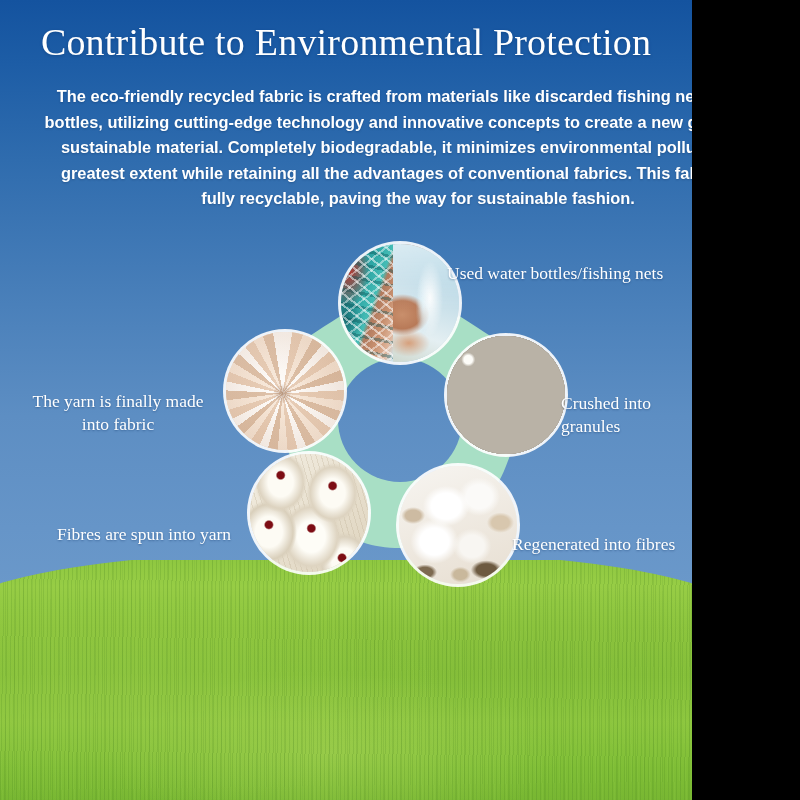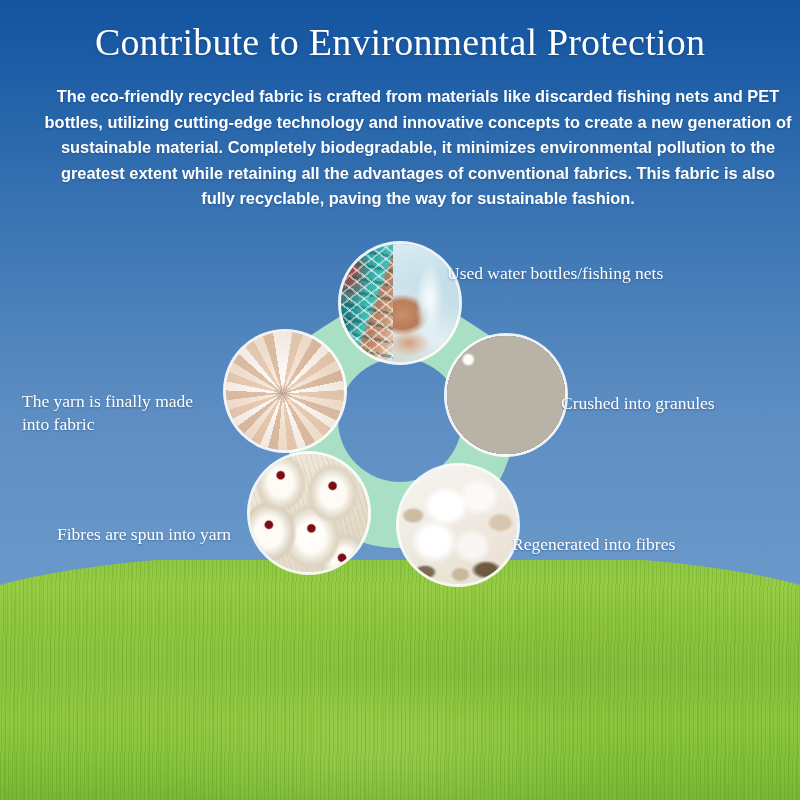--- a/index.html
+++ b/index.html
@@ -2,21 +2,21 @@
 <html><head>
 <meta charset="utf-8">
 <style>
   html, body {
     margin: 0;
     padding: 0;
     background: #000;
   }
   #poster {
     position: relative;
-    width: 800px;
+    width: 692px;
     height: 800px;
     overflow: hidden;
     font-family: "Liberation Sans", sans-serif;
     -webkit-font-smoothing: antialiased;
   }
 
   
   .sky {
     position: absolute;
     inset: 0;
@@ -275,21 +275,21 @@
     font-family: "Liberation Serif", "DejaVu Serif", serif;
     font-size: 17.5px;
     line-height: 23px;
     text-shadow: 0 1px 2px rgba(0,40,90,.38);
     white-space: pre-line;
   }
   .label-bottles  { left: 447px; top: 262px; }
   .label-granules { left: 561px; top: 392px; }
   .label-fibres   { left: 512px; top: 533px; }
   .label-yarn     { left: 57px;  top: 523px; }
-  .label-fabric   { left: 22px;  top: 390px; width: 192px; text-align: left; }
+  .label-fabric   { left: 22px;  top: 390px; width: 192px; text-align: center; }
 </style>
 </head>
 <body>
 
 <div id="poster">
 
   <div class="sky"></div>
 
   <div class="grass-wrap">
     <div class="grass-fringe"></div>

